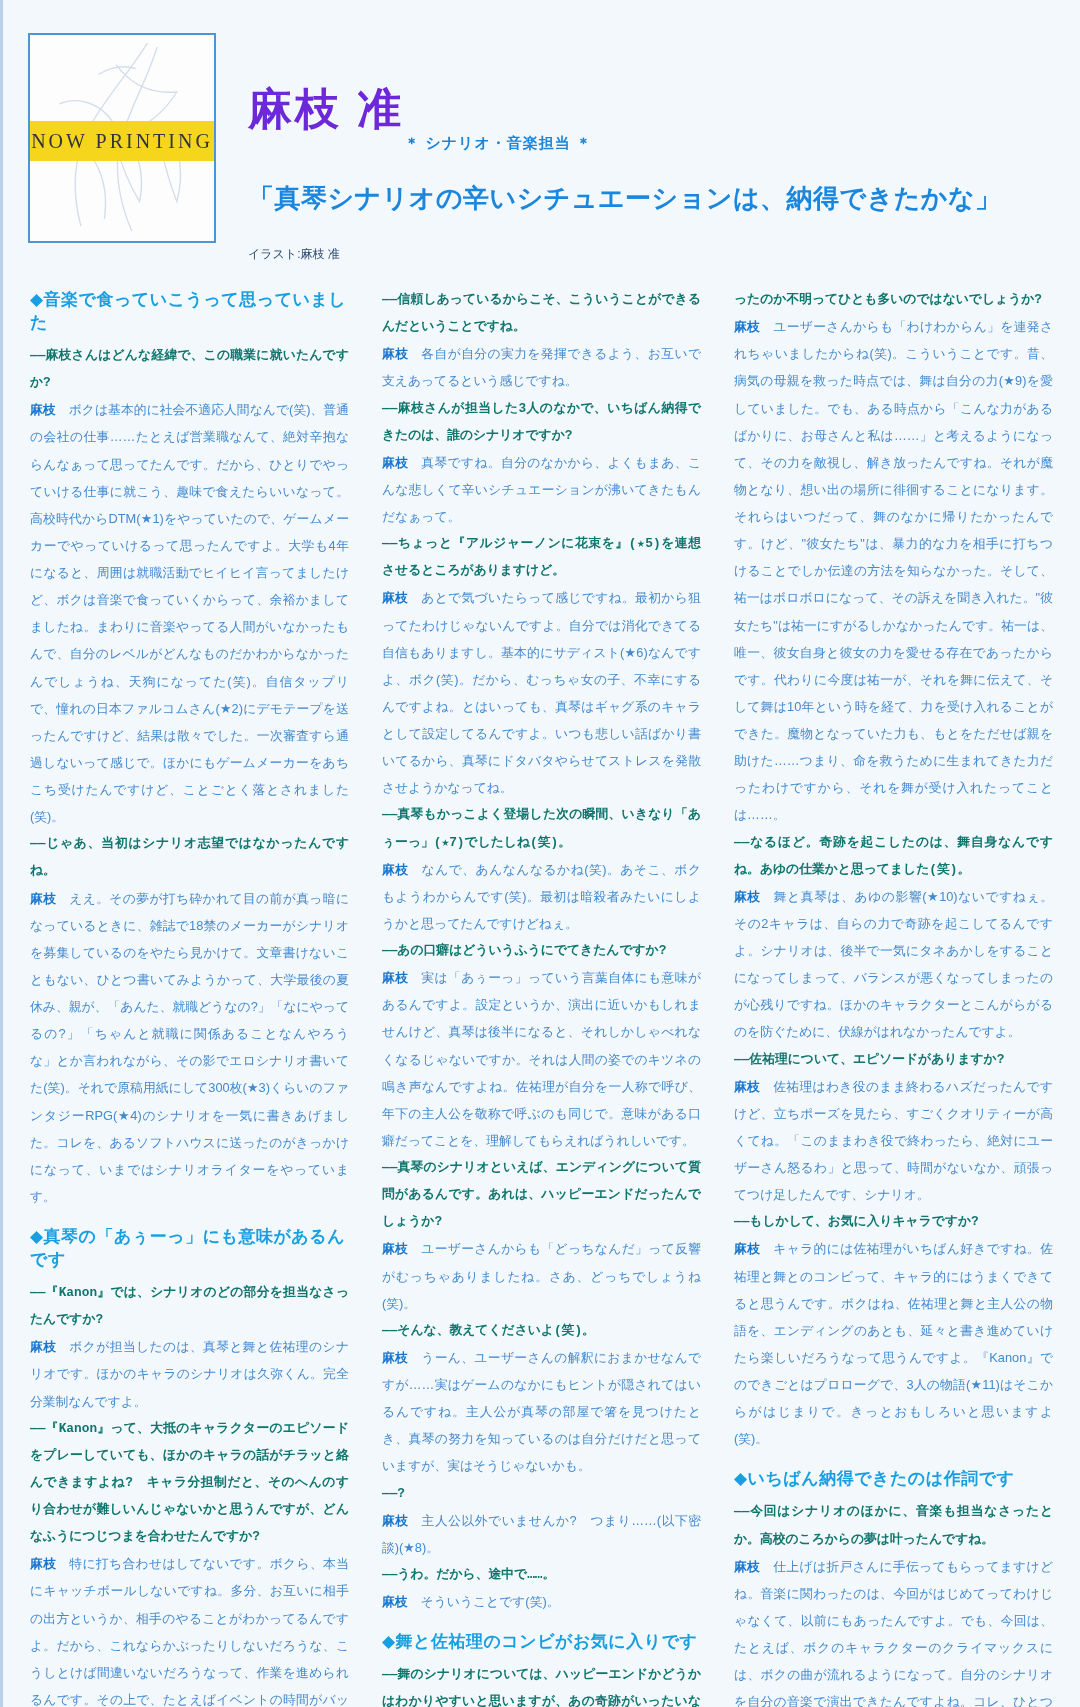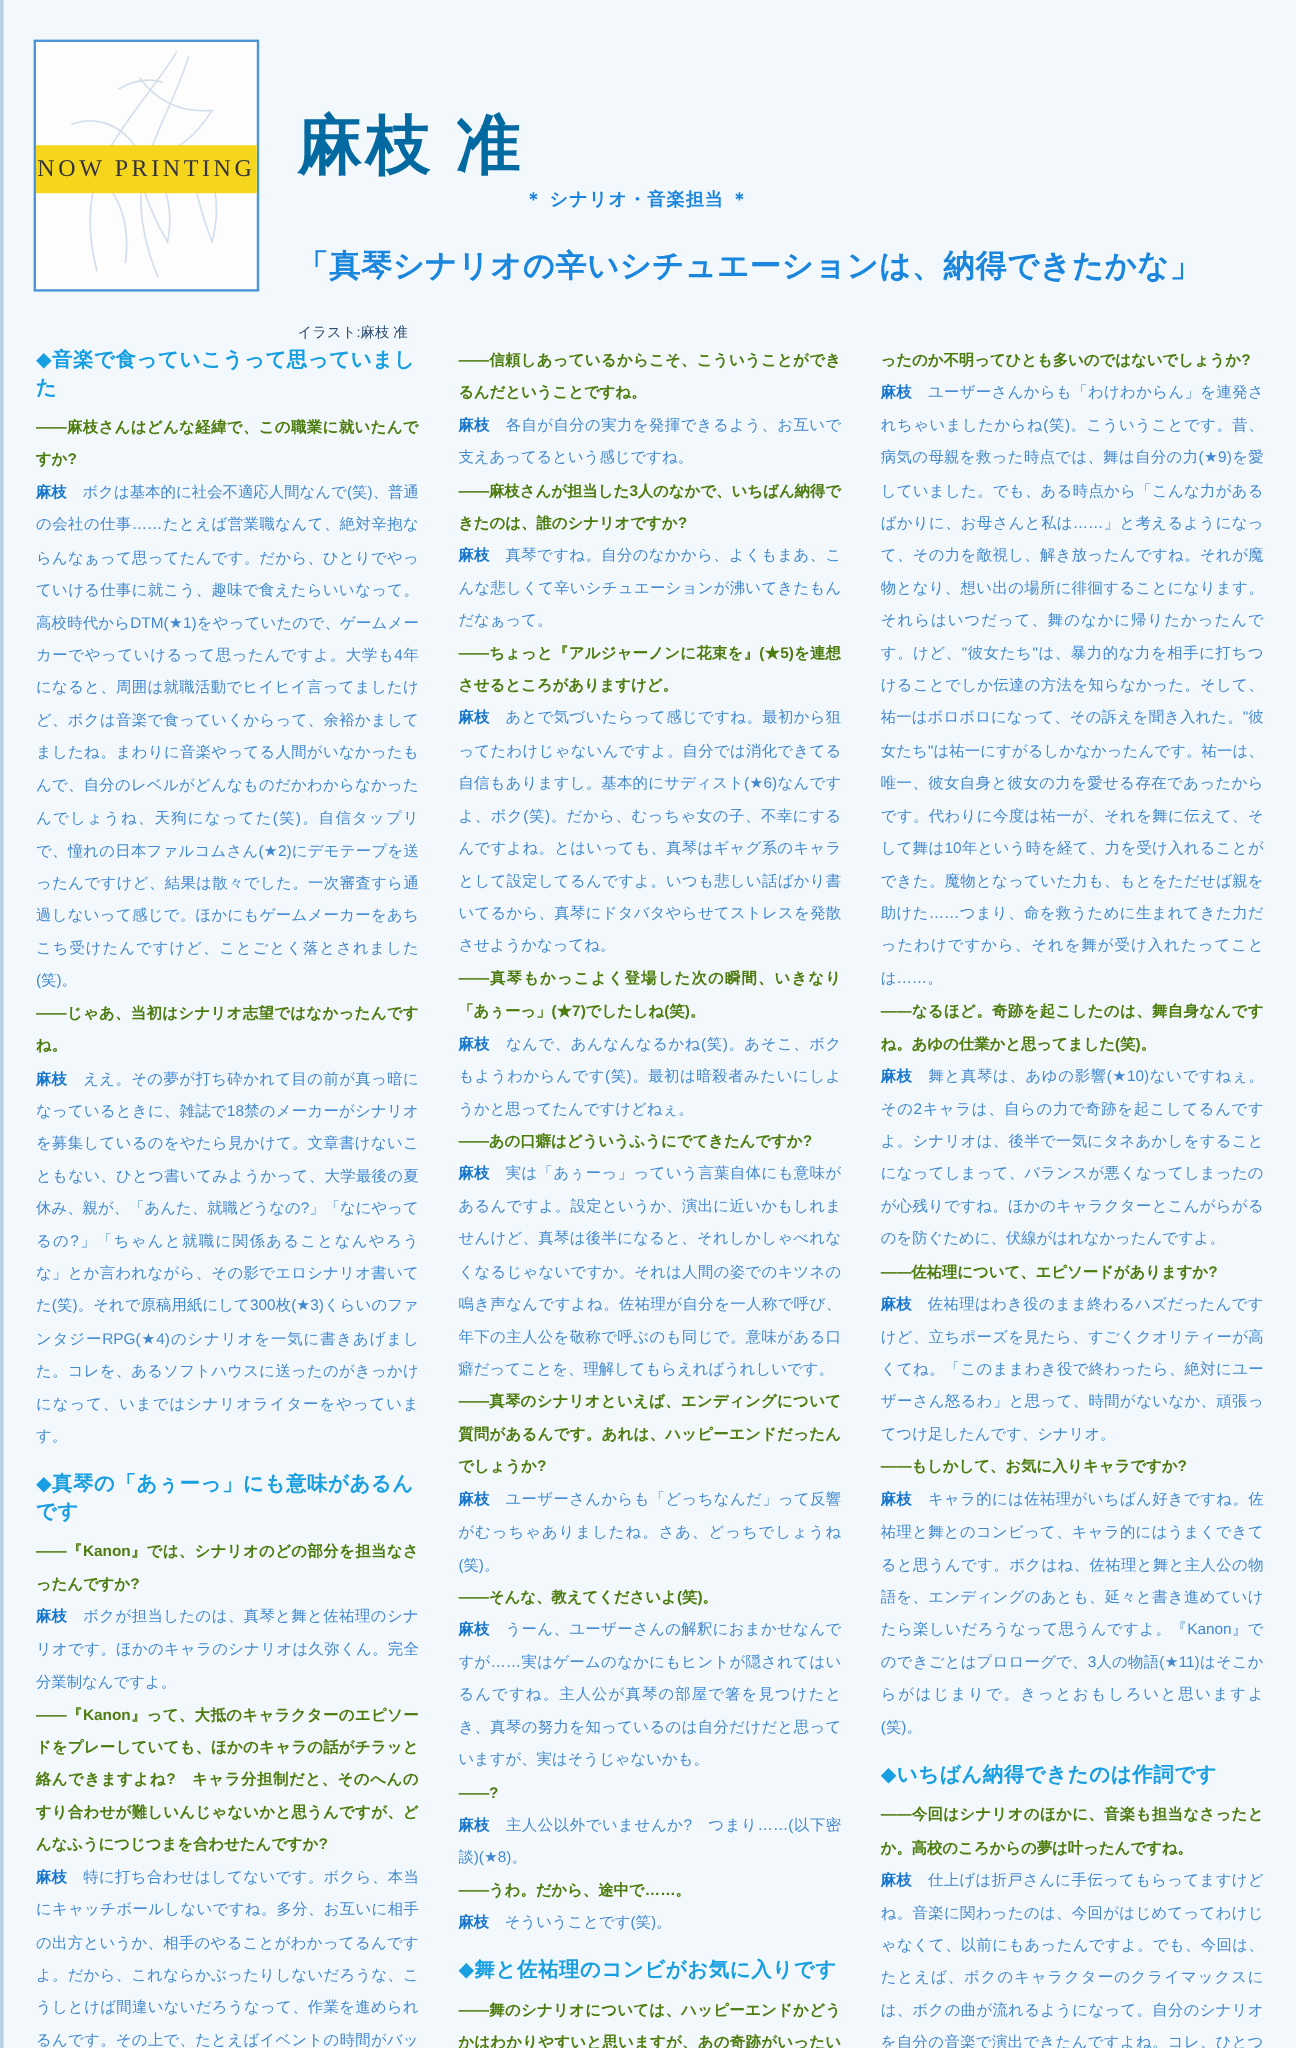--- a/index.html
+++ b/index.html
@@ -12,32 +12,32 @@
           background:#fdfdfd;border:2px solid #4a96d8;box-sizing:border-box;}
   .np-sketch{position:absolute;inset:0;width:100%;height:100%;}
   .np-band{position:absolute;left:0;right:0;top:86px;height:40px;background:#f6d51d;
            display:flex;align-items:center;justify-content:center;}
   .np-text{font-family:"Liberation Serif","DejaVu Serif",serif;font-size:20px;
            letter-spacing:3px;color:#34343c;}
 
   
   .hd{position:absolute;left:248px;top:58px;width:800px;}
   .name-row{display:flex;align-items:flex-end;}
-  .name{font-size:54px;line-height:1;font-weight:bold;color:#0369a1;letter-spacing:3px;text-align:right;}
+  .name{font-size:44px;line-height:1;font-weight:bold;color:#6d28d9;letter-spacing:3px;text-align:right;}
   .role{font-size:15px;font-weight:bold;color:#1b86dd;margin-bottom:8px;letter-spacing:1px;}
   .quote{margin-top:20px;font-size:26px;font-weight:bold;color:#1b86dd;letter-spacing:.5px;}
   .credit{margin-top:30px;font-size:12px;color:#2a4a70;}
 
   
   .cols{position:absolute;left:30px;top:286px;width:1022px;bottom:10px;
         display:flex;gap:33px;}
   .col{flex:0 0 319px;width:319px;}
   .col p{margin:0;text-align:justify;}
-  .q{font-family:Liberation Sans, sans-serif;font-weight:bold;
-     color:#4d7c0f;font-size:12.8px;line-height:2.12;}
+  .q{font-family:Liberation Mono, monospace;font-weight:bold;
+     color:#0f766e;font-size:12.8px;line-height:2.12;}
   .a{color:#4289d0;font-size:12.8px;line-height:2.12;}
   .spk{font-weight:bold;color:#1877cc;margin-right:13px;}
   .sec{font-size:17px;font-weight:bold;color:#189fe2;margin:15px 0 8px;letter-spacing:.5px;}
   .col .sec:first-child{margin-top:2px;}
 </style>
 </head>
 <body>
 
 <div class="page">
   <div class="edge-line"></div>

